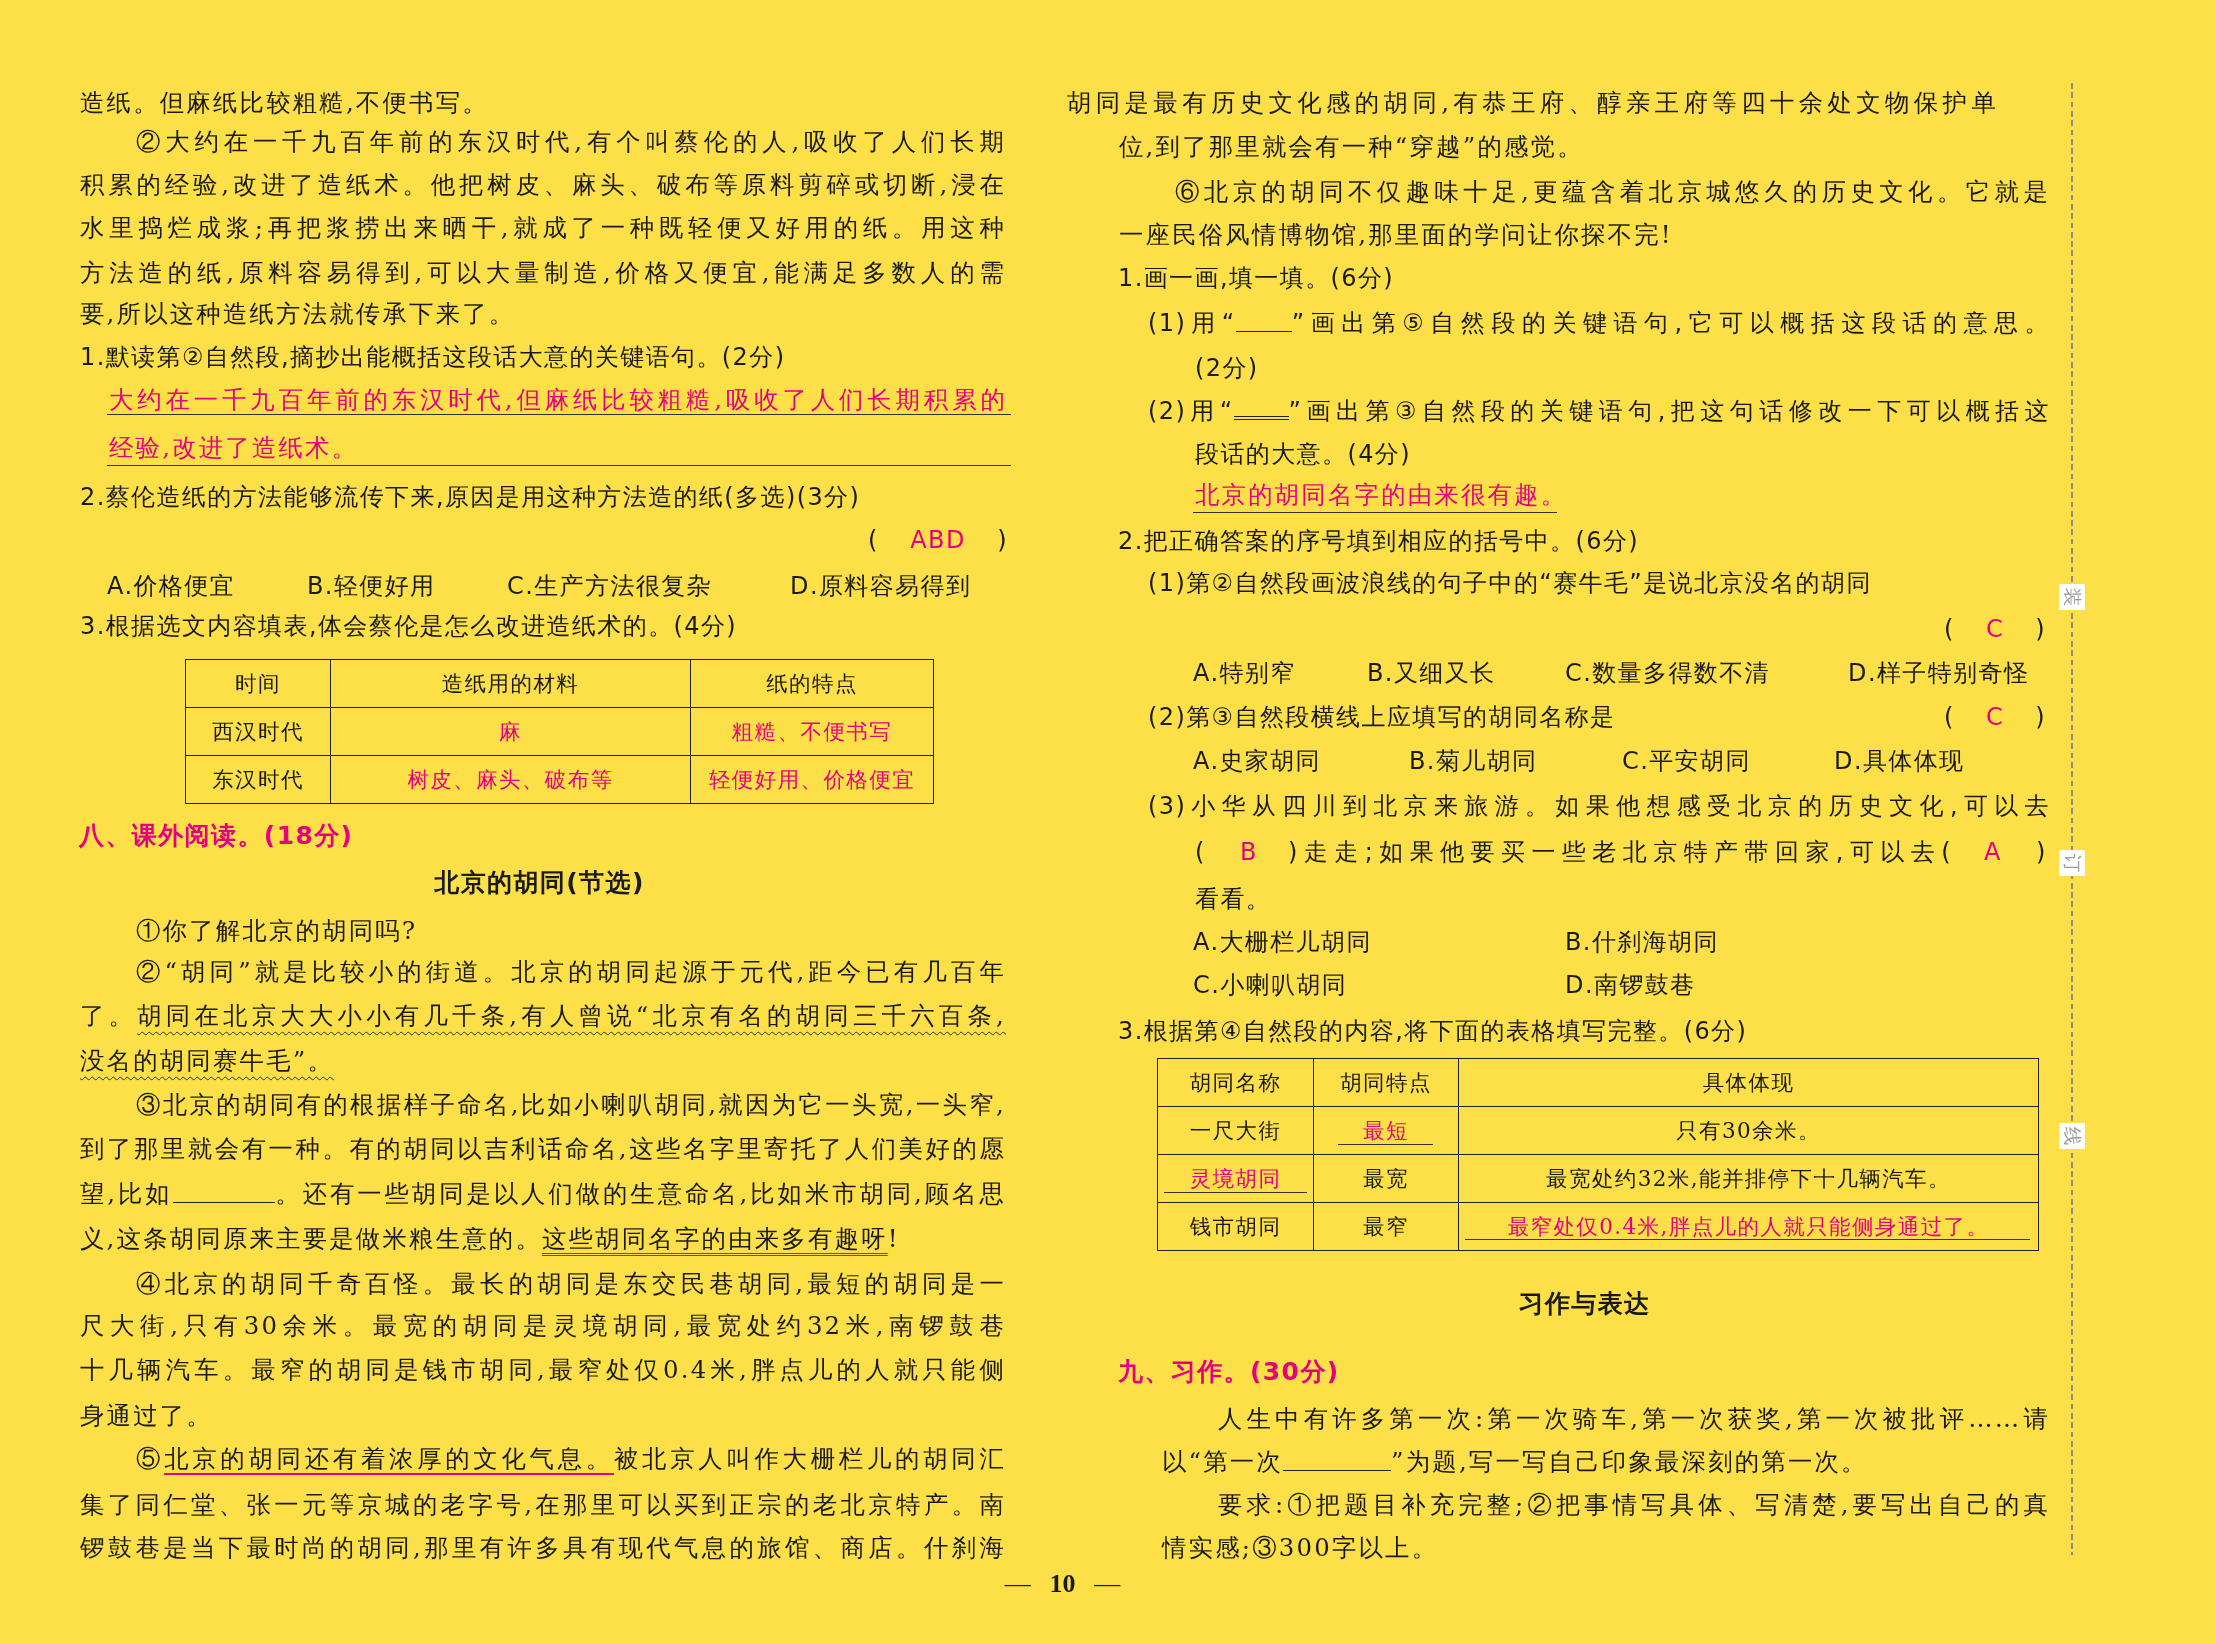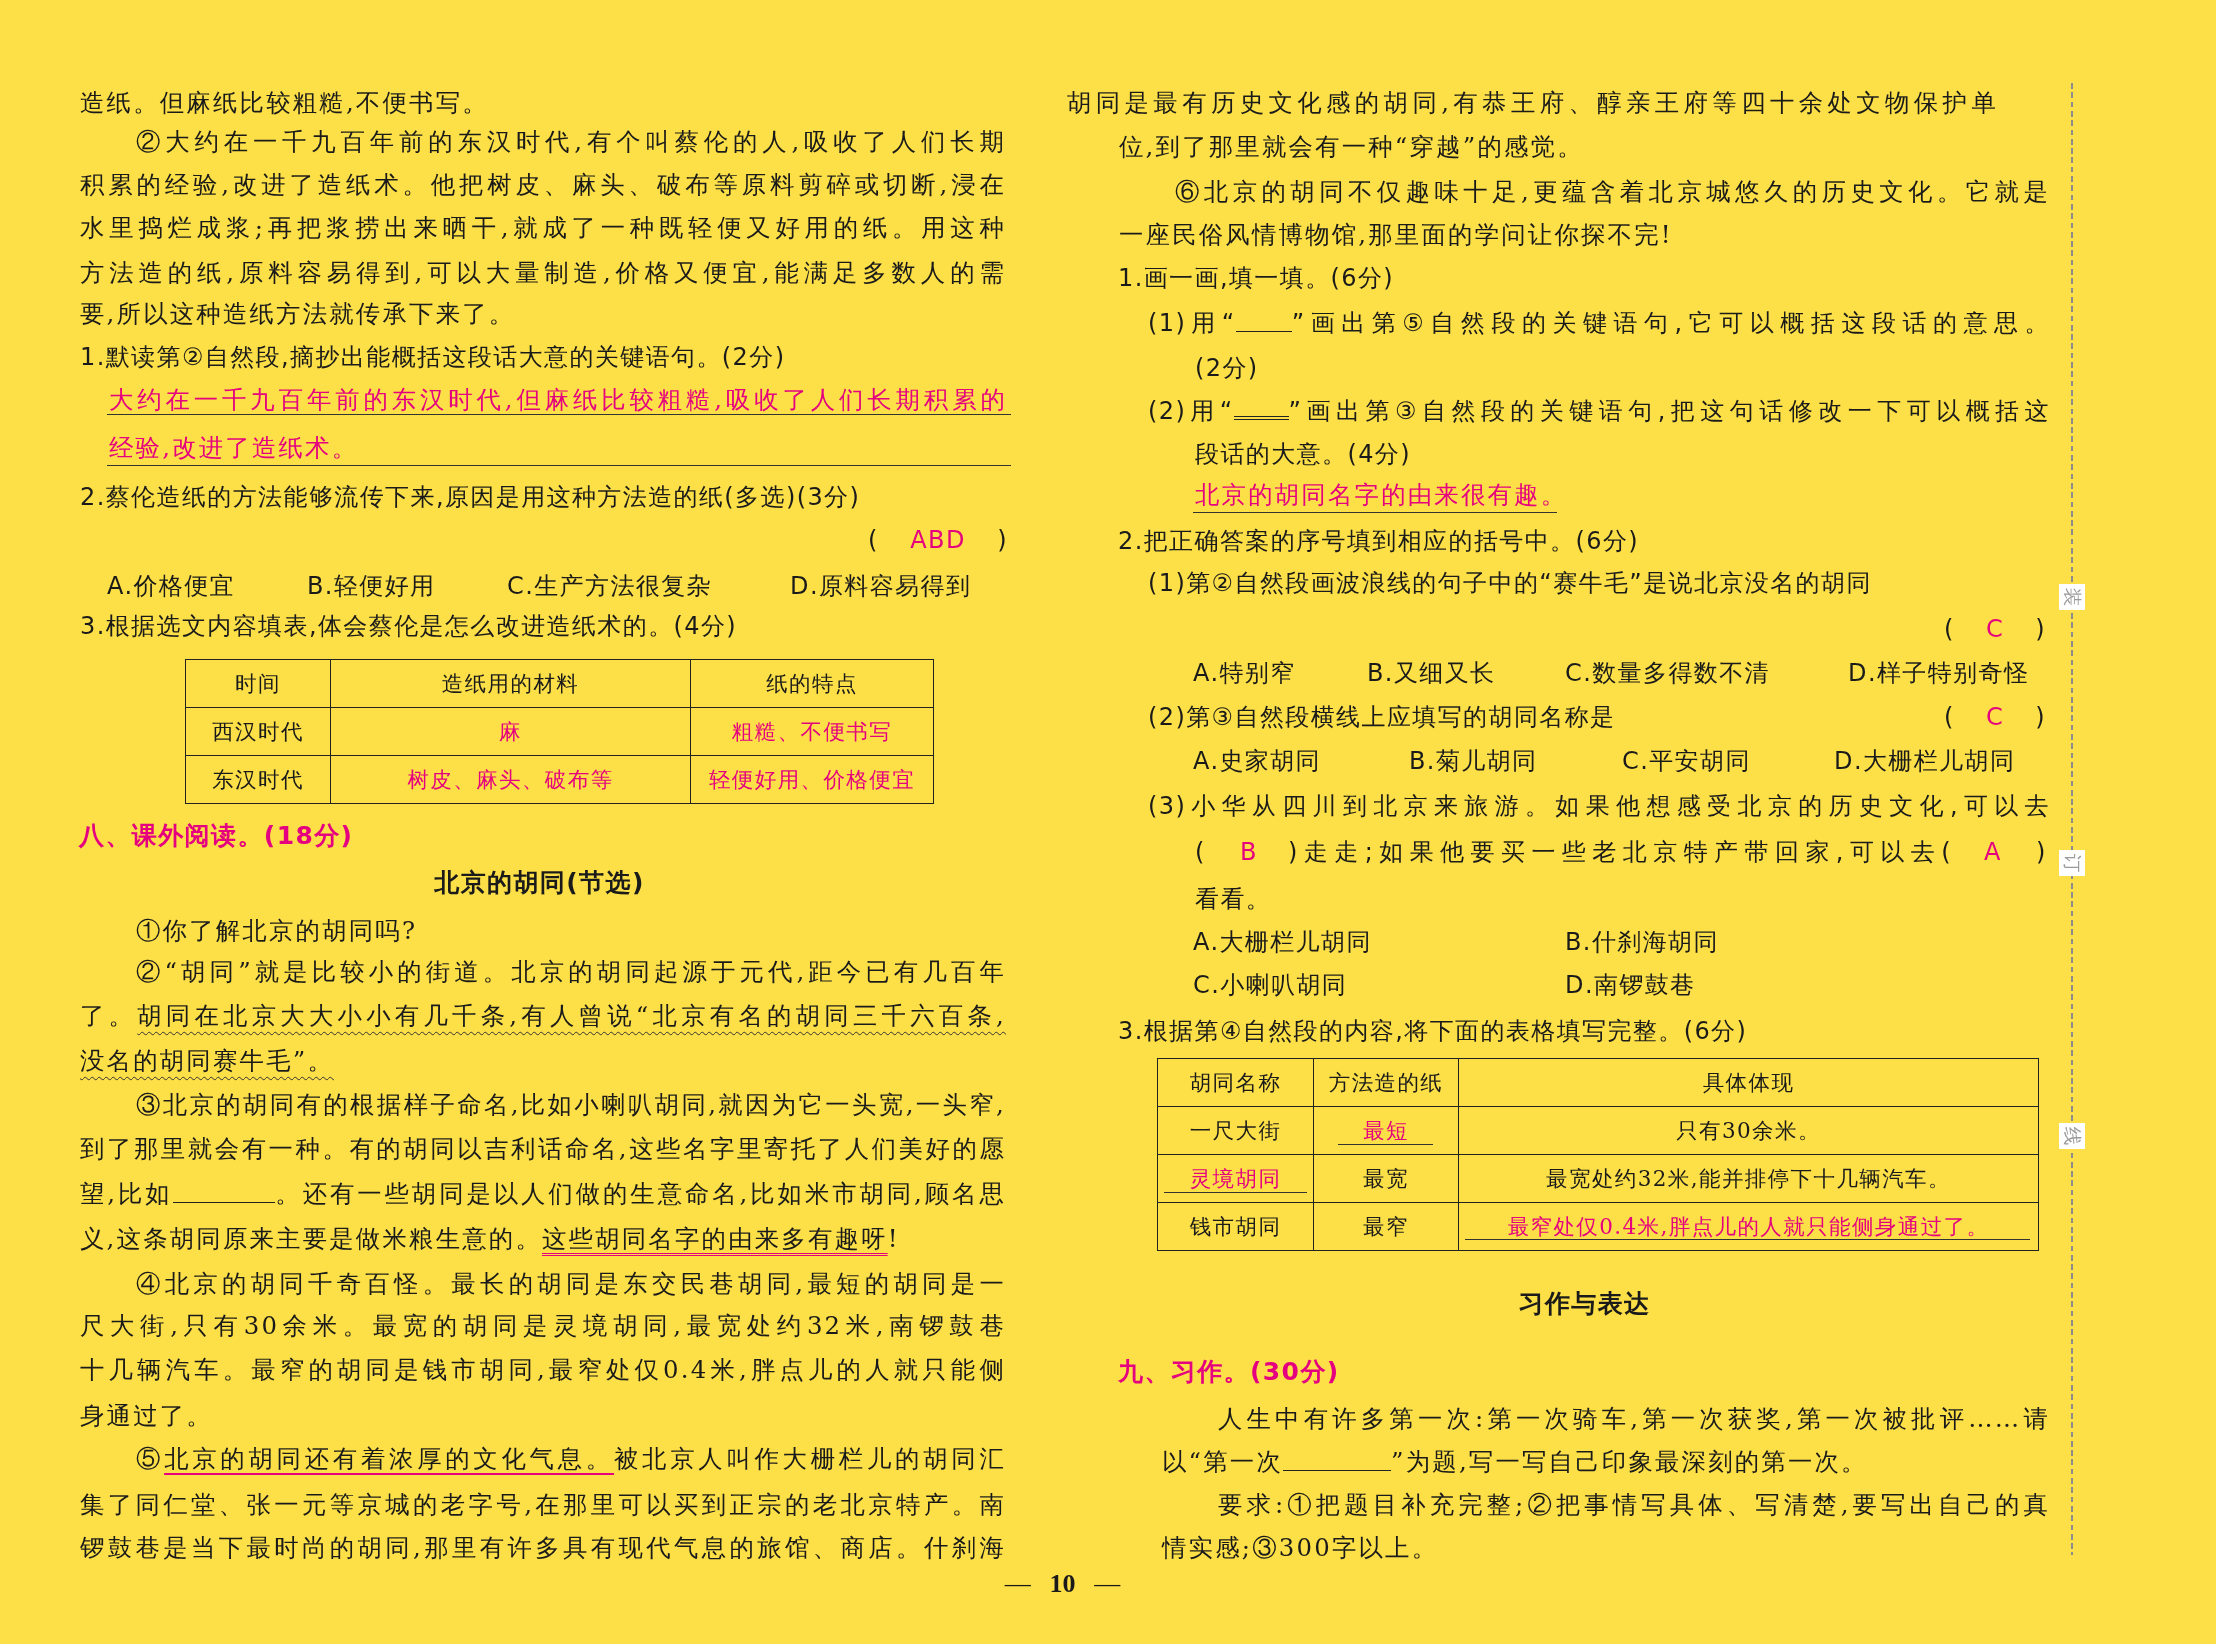--- a/index.html
+++ b/index.html
@@ -170,21 +170,21 @@
 
     <div class="ln sans" style="left:1148px;top:699px">(2)第③自然段横线上应填写的胡同名称是</div>
     <div class="ln sans grp" style="left:1944px;top:699px;width:102px">
       <span>(</span>
       <span class="ans">C</span>
       <span>)</span>
     </div>
     <div class="ln sans" style="left:1193px;top:743px">A.史家胡同</div>
     <div class="ln sans" style="left:1409px;top:743px">B.菊儿胡同</div>
     <div class="ln sans" style="left:1622px;top:743px">C.平安胡同</div>
-    <div class="ln sans" style="left:1834px;top:743px">D.大栅栏儿胡同</div>
+    <div class="ln sans" style="left:1834px;top:743px">D.具体体现</div>
 
     <div class="ln sans j" style="left:1148px;top:788px;width:902px">(3)小华从四川到北京来旅游。如果他想感受北京的历史文化,可以去</div>
     <div class="ln sans" style="left:1195px;top:834px">(</div>
     <div class="ln sans ans center" style="left:1233px;top:834px;width:32px">B</div>
     <div class="ln sans j" style="left:1288px;top:834px;width:664px">)走走;如果他要买一些老北京特产带回家,可以去(</div>
     <div class="ln sans ans center" style="left:1977px;top:834px;width:32px">A</div>
     <div class="ln sans" style="left:2036px;top:834px">)</div>
     <div class="ln sans" style="left:1195px;top:881px">看看。</div>
     <div class="ln sans" style="left:1193px;top:924px">A.大栅栏儿胡同</div>
     <div class="ln sans" style="left:1565px;top:924px">B.什刹海胡同</div>
@@ -194,21 +194,21 @@
     <div class="ln sans" style="left:1118px;top:1013px">3.根据第④自然段的内容,将下面的表格填写完整。(6分)</div>
     <table class="tbl" style="left:1157px;top:1058px;width:881px">
       <colgroup>
           <col style="width:156px">
           <col style="width:145px">
           <col style="width:580px">
         </colgroup>
       <tbody>
           <tr>
         <td>胡同名称</td>
-        <td>方法造的纸</td>
+        <td>胡同特点</td>
         <td>具体体现</td>
       </tr>
       <tr>
         <td>一尺大街</td>
         <td class="ans">最短</td>
         <td>只有30余米。</td>
       </tr>
       <tr>
         <td class="ans">灵境胡同</td>
         <td>最宽</td>

